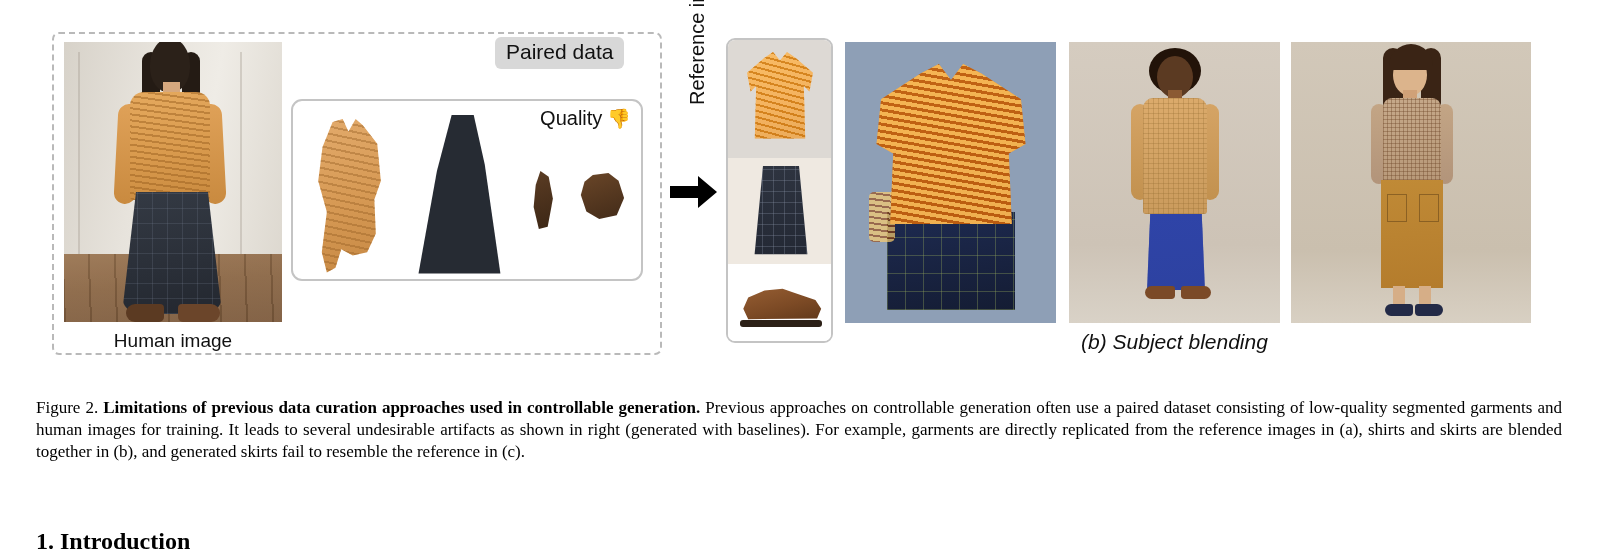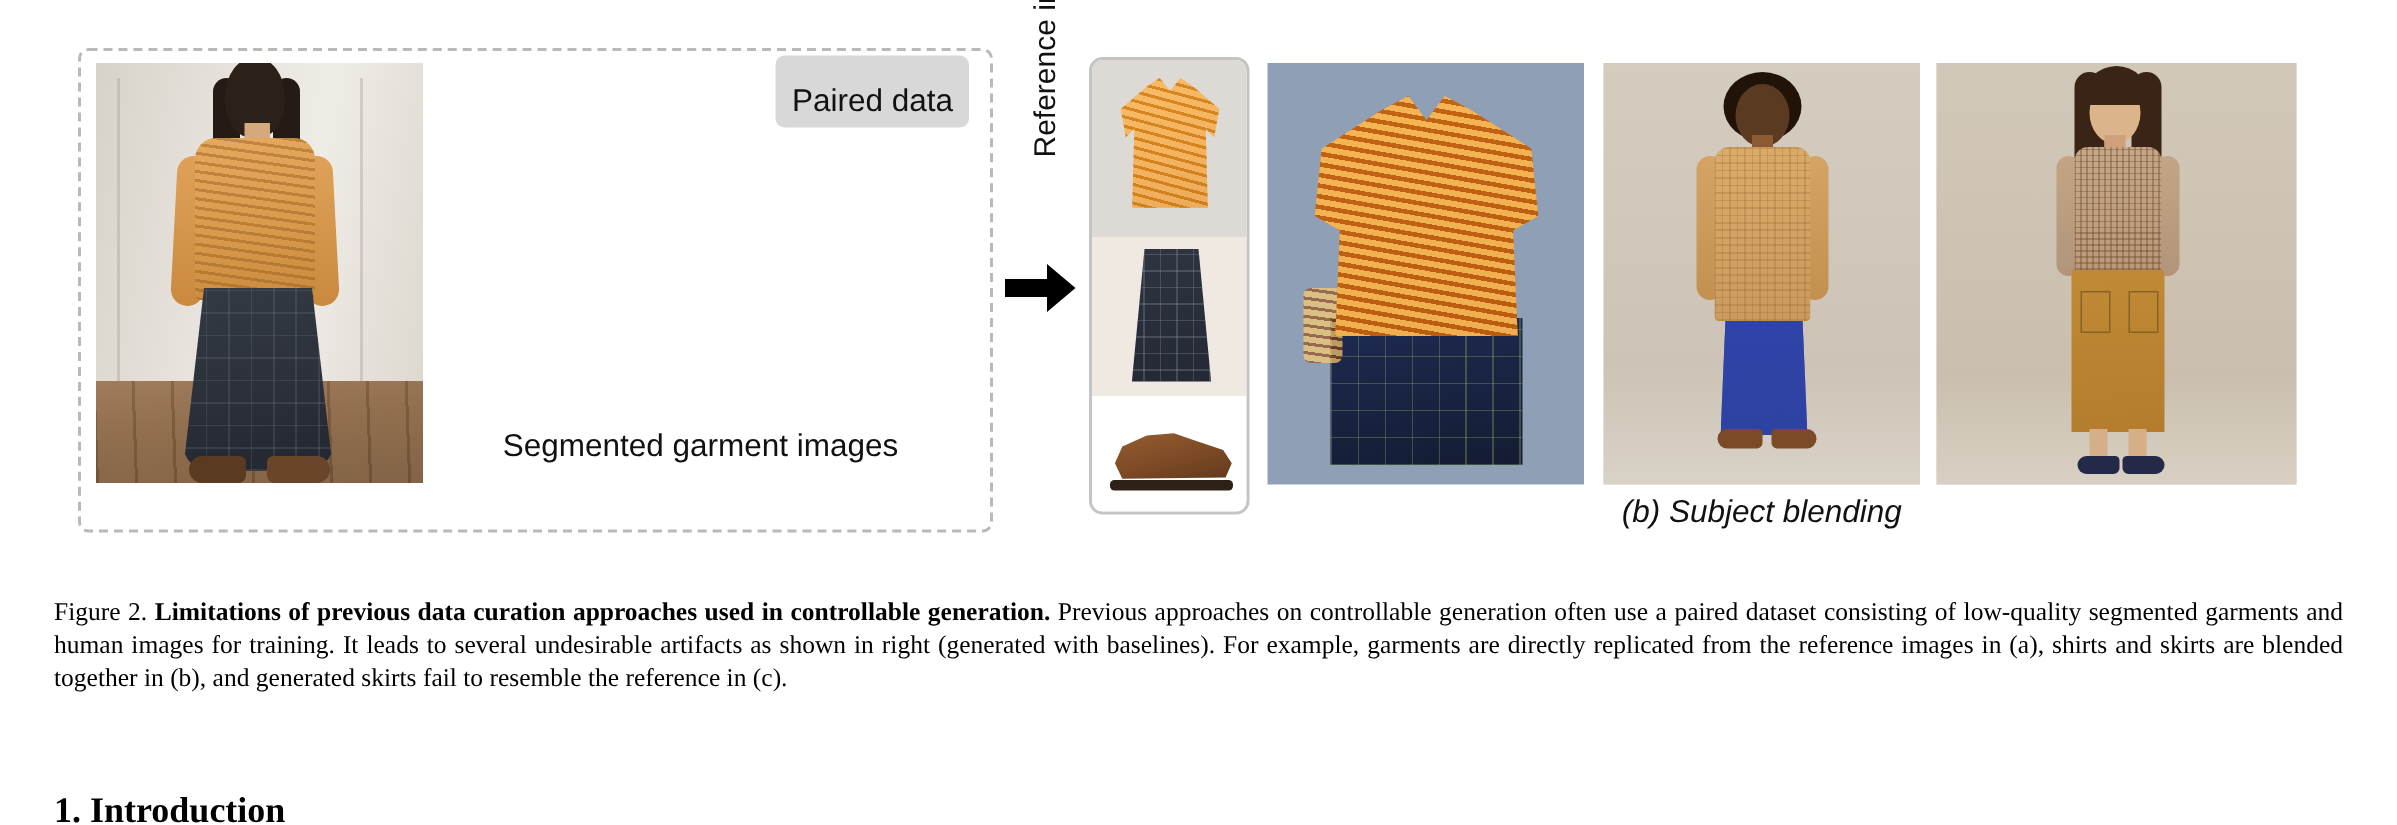--- a/index.html
+++ b/index.html
@@ -9,23 +9,23 @@
     overflow:hidden;position:relative;
   }
   .figure-area{position:absolute;left:0;top:0;width:1598px;height:372px;}
 
   
   .paired-box{
     position:absolute;left:52px;top:32px;width:610px;height:323px;
     border:2px dashed #b9b9b9;border-radius:7px;background:#fff;box-sizing:border-box;
   }
   .paired-badge{
-    position:absolute;left:517px;top:37px;z-index:4;
+    position:absolute;left:495px;top:37px;z-index:4;
     background:#d8d8d8;color:#111;border-radius:6px;
-    padding:19px 11px 5px 11px;font-size:21px;line-height:1.15;white-space:nowrap;
+    padding:3px 11px 5px 11px;font-size:21px;line-height:1.15;white-space:nowrap;
   }
 
   
   .human-img{
     position:absolute;left:64px;top:42px;width:218px;height:280px;
     overflow:hidden;background:#ded8d0;
   }
   .hi-wall{position:absolute;inset:0;background:
       linear-gradient(100deg,#d7d2c9 0%,#e7e3dc 35%,#efece6 60%,#dbd6cd 100%);}
   .hi-panelline{position:absolute;background:rgba(160,152,140,.35);}
@@ -227,22 +227,32 @@
     <div class="hi-hairR"></div>
     <div class="hi-head"></div>
     <div class="hi-neck"></div>
     <div class="hi-armL"></div>
     <div class="hi-armR"></div>
     <div class="hi-shirt"></div>
     <div class="hi-skirt"></div>
     <div class="hi-shoeL"></div>
     <div class="hi-shoeR"></div>
   </div>
-
-  <div class="seg-caption">Segmented garment images</div>
+  <div class="human-caption">Human image</div>
+
+  <div class="seg-box">
+    <div class="quality-tag">
+      <span>Quality</span>
+      <span class="emoji">👎</span>
+    </div>
+    <div class="sg sg-shirt"></div>
+    <div class="sg sg-skirt"></div>
+    <div class="sg sg-shoe1"></div>
+    <div class="sg sg-shoe2"></div>
+  </div>
 
   <svg class="big-arrow" viewBox="0 0 48 34">
     <path d="M0 11 H28 V1 L47 17 L28 33 V23 H0 Z" fill="#000"></path>
   </svg>
 
   <div class="ref-label">Reference images</div>
   <div class="ref-col">
     <div class="ref-cell ref-shirt">
       <div class="rs-body"></div>
     </div>

